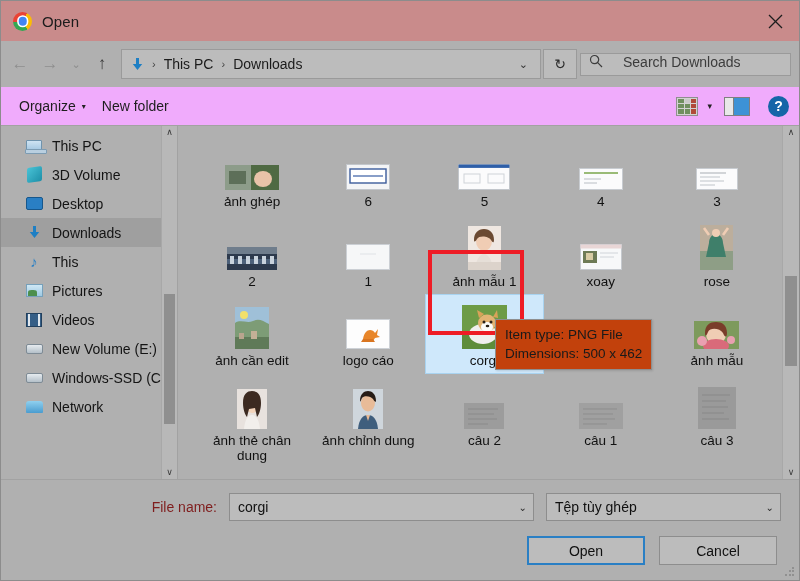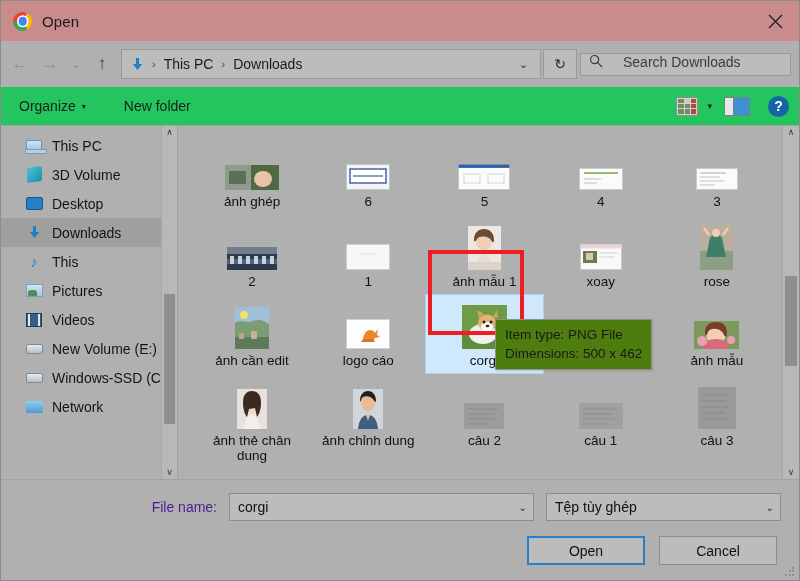--- a/index.html
+++ b/index.html
@@ -107,30 +107,30 @@
     width: 211px; height: 23px; margin-left: 3px;
     background: #bcbcbc; border: 1px solid #9a9a9a;
     display: flex; align-items: flex-start; gap: 20px;
     padding: 0 8px;
   }
   .search-ph { font-size: 14px; color: #3c3c3c; }
 
   
   .toolbar {
     height: 39px; min-height: 39px;
-    background: #22c55e;
+    background: #f0abfc;
     border-bottom: 1px solid #a2a2a2;
     display: flex; align-items: center;
     padding: 0 10px 0 18px;
   }
   .tb-item {
     font-size: 14px; color: #1e1e1e; cursor: pointer;
     display: flex; align-items: center; gap: 6px;
   }
-  .tb-item.spaced { margin-left: 38px; }
+  .tb-item.spaced { margin-left: 16px; }
   .caret { font-size: 8px; color: #222; }
   .tb-right { margin-left: auto; display: flex; align-items: center; gap: 0; }
   .view-icon {
     width: 22px; height: 19px; border: 1px solid #8f8f8f;
     background: #d2d2d2; display: grid;
     grid-template-columns: 1fr 1fr 1fr; grid-template-rows: 1fr 1fr 1fr;
     gap: 1px; padding: 1px; cursor: pointer;
   }
   .view-icon i { background: #6f8f5f; }
   .view-icon i:nth-child(3n) { background: #b14a3a; }
@@ -217,21 +217,21 @@
 
   
   .redbox {
     position: absolute; border: 4px solid #ee1c25;
     pointer-events: none; z-index: 40;
   }
 
   
   .tooltip {
     position: absolute;
-    background: #4d7c0f;
+    background: #c2410c;
     border: 1px solid #8e8e8e;
     padding: 5px 9px 6px;
     font-size: 13.5px; color: #1a1a1a; line-height: 1.42;
     z-index: 50; white-space: nowrap;
     box-shadow: 1px 1px 2px rgba(0,0,0,.12);
   }
 
   
   .vscroll {
     position: absolute; top: 0; right: 0; bottom: 0; width: 17px;
@@ -249,21 +249,21 @@
   .footer {
     min-height: 100px; background: #b0b0b0;
     position: relative; padding: 0;
   }
   .row-filename {
     display: flex; align-items: center; height: 30px;
     margin-top: 12px; padding-right: 18px;
   }
   .lbl-filename {
     width: 228px; text-align: right; padding-right: 12px;
-    font-size: 14px; color: #4c1d95; padding-left: 48px;
+    font-size: 14px; color: #7f1d1d; padding-left: 48px;
   }
   .field {
     flex: 1 1 auto; height: 28px;
     background: #bcbcbc; border: 1px solid #8d8d8d;
     display: flex; align-items: center; padding: 0 6px 0 8px;
     font-size: 14px; color: #101010; cursor: text;
   }
   .field .v { flex: 1 1 auto; }
   .field .dd { font-size: 10px; color: #2b2b2b; padding-left: 6px; cursor: pointer; }
   .combo {

